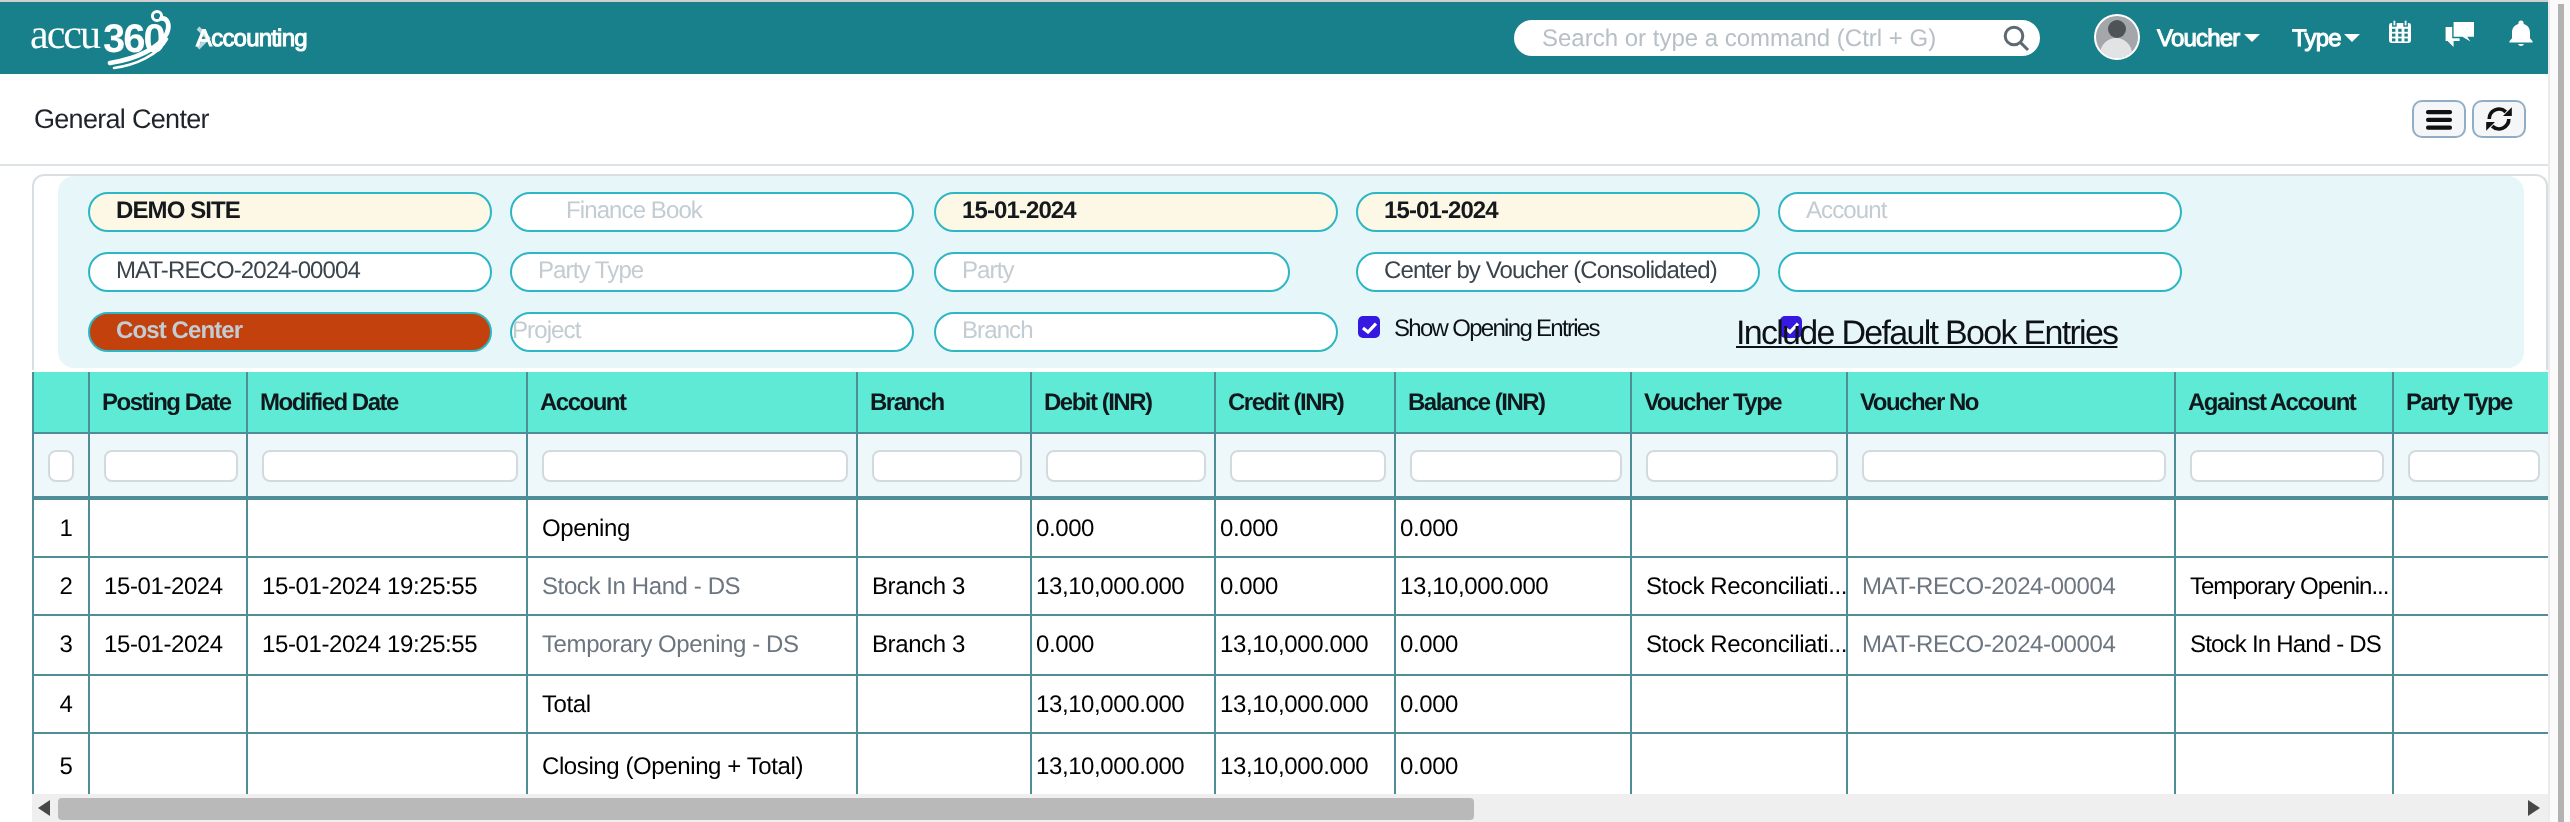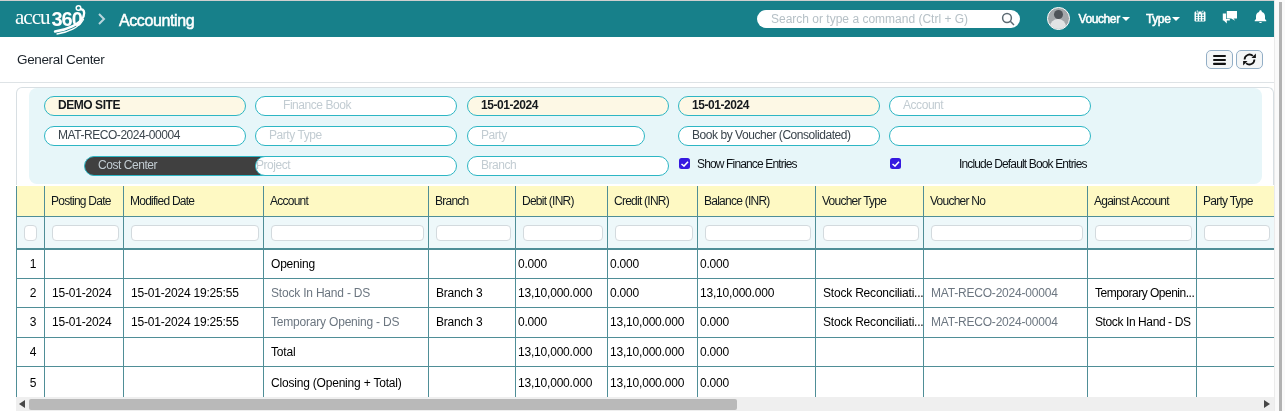--- a/index.html
+++ b/index.html
@@ -18,21 +18,21 @@
   <path d="M 40 28.5 C 53 26.5 65 21 68.5 13.5 C 70.2 9 68.5 6 65.8 6.2" fill="none" stroke="#ffffff" stroke-width="2.4" stroke-linecap="round"></path>
   <path d="M 42 31 C 53 29.5 64 24.5 68.5 16.5" fill="none" stroke="#ffffff" stroke-width="1.3" stroke-linecap="round"></path>
   <text x="0" y="21" font-family="Liberation Serif, serif" font-size="21" letter-spacing="-1" fill="#ffffff">accu</text>
   <text x="36.5" y="23" font-family="Liberation Sans, sans-serif" font-size="20" font-weight="bold" letter-spacing="-1" fill="#ffffff">360</text>
   <circle cx="63.5" cy="5" r="2.3" fill="none" stroke="#ffffff" stroke-width="1.5"></circle>
 </svg>
 
 <svg class="abs" style="left:97px;top:13px" width="9" height="12" viewBox="0 0 9 12">
   <polyline points="2,1 7,6 2,11" fill="none" stroke="#b9d6de" stroke-width="2"></polyline>
 </svg>
-<div class="abs" style="left:119px;top:11.5px;color:#fff;font-size:16px;letter-spacing:-0.4px;-webkit-text-stroke:0.5px #fff;">Accounting</div>
+<div class="abs" style="left:98px;top:11.5px;color:#fff;font-size:12px;letter-spacing:-0.4px;-webkit-text-stroke:0.5px #fff;">Accounting</div>
 
 <div class="abs" style="left:757px;top:10px;width:263px;height:18px;background:#fff;border-radius:9px;"></div>
 <div class="abs" style="left:771px;top:12px;font-size:12px;color:#b6c0c6;">Search or type a command (Ctrl + G)</div>
 <svg class="abs" style="left:1001px;top:12px" width="14" height="14" viewBox="0 0 14 14">
   <circle cx="6" cy="6" r="4.4" fill="none" stroke="#5c6a72" stroke-width="1.5"></circle>
   <line x1="9.3" y1="9.3" x2="13" y2="13" stroke="#5c6a72" stroke-width="1.5"></line>
 </svg>
 
 <div class="abs" style="left:1047px;top:7px;width:23px;height:23px;border-radius:50%;border:1.5px solid #fff;background:#a3a7aa;overflow:hidden;">
   <div style="position:absolute;left:5.5px;top:1.5px;width:9px;height:9px;border-radius:50%;background:#4e5358;"></div>
@@ -96,38 +96,38 @@
 
 <div id="filters">
     <div class="abs" style="left:44px;top:96px;width:202px;height:20px;border:1.5px solid #2db6c4;border-radius:10px;background:#fdf8e5;line-height:17px;padding-left:13px;font-size:12px;letter-spacing:-0.45px;color:#15191d;font-weight:bold;overflow:hidden;">DEMO SITE</div>
     <div class="abs" style="left:255px;top:96px;width:202px;height:20px;border:1.5px solid #2db6c4;border-radius:10px;background:#fff;line-height:17px;padding-left:27px;font-size:12px;letter-spacing:-0.45px;color:#c2ccd2;font-weight:normal;overflow:hidden;">Finance Book</div>
     <div class="abs" style="left:467px;top:96px;width:202px;height:20px;border:1.5px solid #2db6c4;border-radius:10px;background:#fdf8e5;line-height:17px;padding-left:13px;font-size:12px;letter-spacing:-0.45px;color:#15191d;font-weight:bold;overflow:hidden;">15-01-2024</div>
     <div class="abs" style="left:678px;top:96px;width:202px;height:20px;border:1.5px solid #2db6c4;border-radius:10px;background:#fdf8e5;line-height:17px;padding-left:13px;font-size:12px;letter-spacing:-0.45px;color:#15191d;font-weight:bold;overflow:hidden;">15-01-2024</div>
     <div class="abs" style="left:889px;top:96px;width:202px;height:20px;border:1.5px solid #2db6c4;border-radius:10px;background:#fff;line-height:17px;padding-left:13px;font-size:12px;letter-spacing:-0.45px;color:#c2ccd2;font-weight:normal;overflow:hidden;">Account</div>
     <div class="abs" style="left:44px;top:126px;width:202px;height:20px;border:1.5px solid #2db6c4;border-radius:10px;background:#fff;line-height:17px;padding-left:13px;font-size:12px;letter-spacing:-0.45px;color:#3a444c;font-weight:normal;overflow:hidden;">MAT-RECO-2024-00004</div>
     <div class="abs" style="left:255px;top:126px;width:202px;height:20px;border:1.5px solid #2db6c4;border-radius:10px;background:#fff;line-height:17px;padding-left:13px;font-size:12px;letter-spacing:-0.45px;color:#c2ccd2;font-weight:normal;overflow:hidden;">Party Type</div>
     <div class="abs" style="left:467px;top:126px;width:178px;height:20px;border:1.5px solid #2db6c4;border-radius:10px;background:#fff;line-height:17px;padding-left:13px;font-size:12px;letter-spacing:-0.45px;color:#c2ccd2;font-weight:normal;overflow:hidden;">Party</div>
-    <div class="abs" style="left:678px;top:126px;width:202px;height:20px;border:1.5px solid #2db6c4;border-radius:10px;background:#fff;line-height:17px;padding-left:13px;font-size:12px;letter-spacing:-0.45px;color:#3a444c;font-weight:normal;overflow:hidden;">Book by Voucher (Consolidated)</div>
+    <div class="abs" style="left:678px;top:126px;width:202px;height:20px;border:1.5px solid #2db6c4;border-radius:10px;background:#fff;line-height:17px;padding-left:13px;font-size:12px;letter-spacing:-0.45px;color:#3a444c;font-weight:normal;overflow:hidden;">Center by Voucher (Consolidated)</div>
     <div class="abs" style="left:889px;top:126px;width:202px;height:20px;border:1.5px solid #2db6c4;border-radius:10px;background:#fff;line-height:17px;padding-left:13px;font-size:12px;letter-spacing:-0.45px;color:#3a444c;font-weight:normal;overflow:hidden;"></div>
-    <div class="abs" style="left:44px;top:156px;width:202px;height:20px;border:1.5px solid #2db6c4;border-radius:10px;background:#404040;line-height:17px;padding-left:13px;font-size:12px;letter-spacing:-0.45px;color:#c2ccd2;font-weight:normal;overflow:hidden;margin-left:40px;">Cost Center</div>
+    <div class="abs" style="left:44px;top:156px;width:202px;height:20px;border:1.5px solid #2db6c4;border-radius:10px;background:#c2410c;line-height:17px;padding-left:13px;font-size:12px;letter-spacing:-0.45px;color:#c2ccd2;font-weight:bold;overflow:hidden;">Cost Center</div>
     <div class="abs" style="left:255px;top:156px;width:202px;height:20px;border:1.5px solid #2db6c4;border-radius:10px;background:#fff;line-height:17px;font-size:12px;letter-spacing:-0.45px;color:#c2ccd2;font-weight:normal;overflow:hidden;">Project</div>
     <div class="abs" style="left:467px;top:156px;width:202px;height:20px;border:1.5px solid #2db6c4;border-radius:10px;background:#fff;line-height:17px;padding-left:13px;font-size:12px;letter-spacing:-0.45px;color:#c2ccd2;font-weight:normal;overflow:hidden;">Branch</div>
   </div>
 
 <div class="abs" style="left:679px;top:158px;width:11px;height:11px;border-radius:2.5px;background:#3519e0;"></div>
 <svg class="abs" style="left:681px;top:161px" width="8" height="6" viewBox="0 0 8 6">
     <polyline points="0.5,3 3,5 7,0.8" fill="none" stroke="#fff" stroke-width="1.6"></polyline>
   </svg>
-<div class="abs" style="left:697px;top:157px;font-size:12px;letter-spacing:-0.85px;color:#0d1217;">Show Finance Entries</div>
+<div class="abs" style="left:697px;top:157px;font-size:12px;letter-spacing:-0.85px;color:#0d1217;">Show Opening Entries</div>
 
 <div class="abs" style="left:890px;top:158px;width:11px;height:11px;border-radius:2.5px;background:#3519e0;"></div>
 <svg class="abs" style="left:892px;top:161px" width="8" height="6" viewBox="0 0 8 6">
     <polyline points="0.5,3 3,5 7,0.8" fill="none" stroke="#fff" stroke-width="1.6"></polyline>
   </svg>
-<div class="abs" style="left:959px;top:157px;font-size:12px;letter-spacing:-0.85px;color:#0d1217;">Include Default Book Entries</div>
+<div class="abs" style="left:868px;top:157px;font-size:17px;letter-spacing:-0.85px;color:#0d1217;text-decoration:underline;">Include Default Book Entries</div>
 
 <table class="abs" id="dt" style="left:16px;top:186px;width:1258px;border-collapse:collapse;border-top:hidden;table-layout:fixed;font-size:12px;color:#000;letter-spacing:-0.2px;">
   <colgroup>
     <col style="width:28px">
       <col style="width:79px">
       <col style="width:140px">
       <col style="width:165px">
     <col style="width:87px">
       <col style="width:92px">
       <col style="width:90px">
@@ -258,21 +258,21 @@
         <td></td>
         <td></td>
         <td></td>
         <td></td>
   </tr>
 </tbody>
   </table>
 <style>
   #dt td { border:1px solid #4f8e97; padding:0 2px 0 7px; overflow:hidden; white-space:nowrap; }
   #dt td.r { padding:0 8px 0 2px; }
-  #dt .hd td { background:#fef9c3; font-weight:normal; height:30px; color:#10181d; padding-left:6px; letter-spacing:-0.75px;margin-left:48px; }
+  #dt .hd td { background:#5eead4; font-weight:bold; height:30px; color:#10181d; padding-left:6px; letter-spacing:-0.75px;margin-left:48px; }
   #dt .fr td { background:#eef8fa; height:32.5px; padding:0 4px 0 7px; }
   #dt .r1 td { border-top:2.5px solid #4f8e97; }
   #dt .dr td { height:29.5px; background:#fff; }
   #dt td.r { }
   #dt td.c { text-align:center; }
   #dt td.g { color:#6c7680; }
   #dt .fb { height:16px; background:#fff; border:1px solid #d3dade; border-radius:4px; margin-top:1px; }
 </style>
 
 <div class="abs" style="left:16px;top:397px;width:1258px;height:14px;background:#efefef;"></div>

